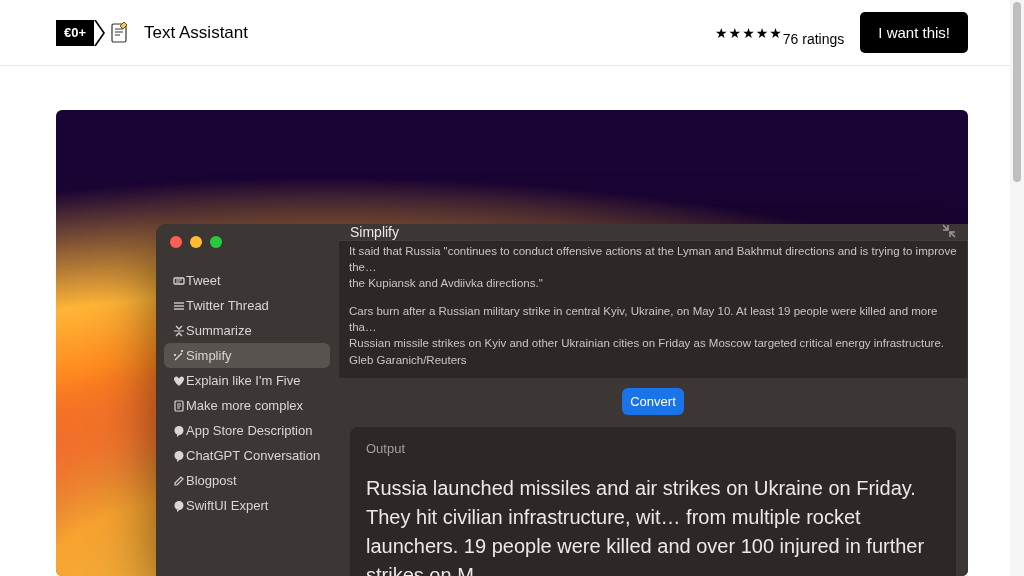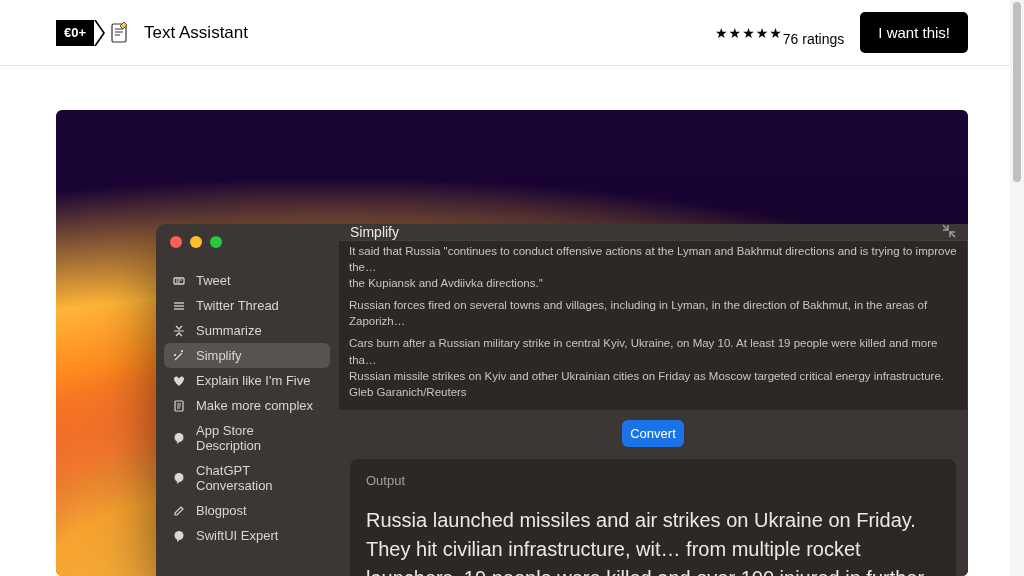--- a/index.html
+++ b/index.html
@@ -143,21 +143,20 @@
     .tl-green { background: #27c93f; }
     .sidebar-list {
       display: flex;
       flex-direction: column;
       padding: 8px 8px 0 8px;
       gap: 0;
     }
     .sidebar-item {
       display: flex;
       align-items: center;
-      gap: 10px;
       padding: 5px 8px;
       border-radius: 6px;
       color: #d9d6d4;
       font-size: 13px;
       cursor: pointer;
     }
     .sidebar-item.selected {
       background: #58534f;
     }
     .sidebar-icon {
@@ -398,21 +397,20 @@
           <svg width="14" height="14" viewBox="0 0 14 14">
               <path d="M1 6 L6 6 L6 1 M13 8 L8 8 L8 13" stroke="#9e9a97" stroke-width="1.5" fill="none"></path>
               <path d="M6 6 L1 1 M8 8 L13 13" stroke="#9e9a97" stroke-width="1.5"></path>
             </svg>
         </span>
       </div>
       <div class="input-area" id="input-area">
           <div>It said that Russia "continues to conduct offensive actions at the Lyman and Bakhmut directions and is trying to improve the…</div>
           <div>the Kupiansk and Avdiivka directions."</div>
           <div style="height:6px"></div>
-          <div>Russian forces fired on several towns and villages, including in Lyman, in the direction of Bakhmut, in the areas of Zaporizh…</div>
           <div style="height:6px"></div>
           <div>Cars burn after a Russian military strike in central Kyiv, Ukraine, on May 10. At least 19 people were killed and more tha…</div>
           <div>Russian missile strikes on Kyiv and other Ukrainian cities on Friday as Moscow targeted critical energy infrastructure.</div>
           <div>Gleb Garanich/Reuters</div>
         </div>
       <div class="convert-row">
         <button class="convert-button">Convert</button>
       </div>
       <div class="output-panel">
         <div class="output-label">Output</div>

